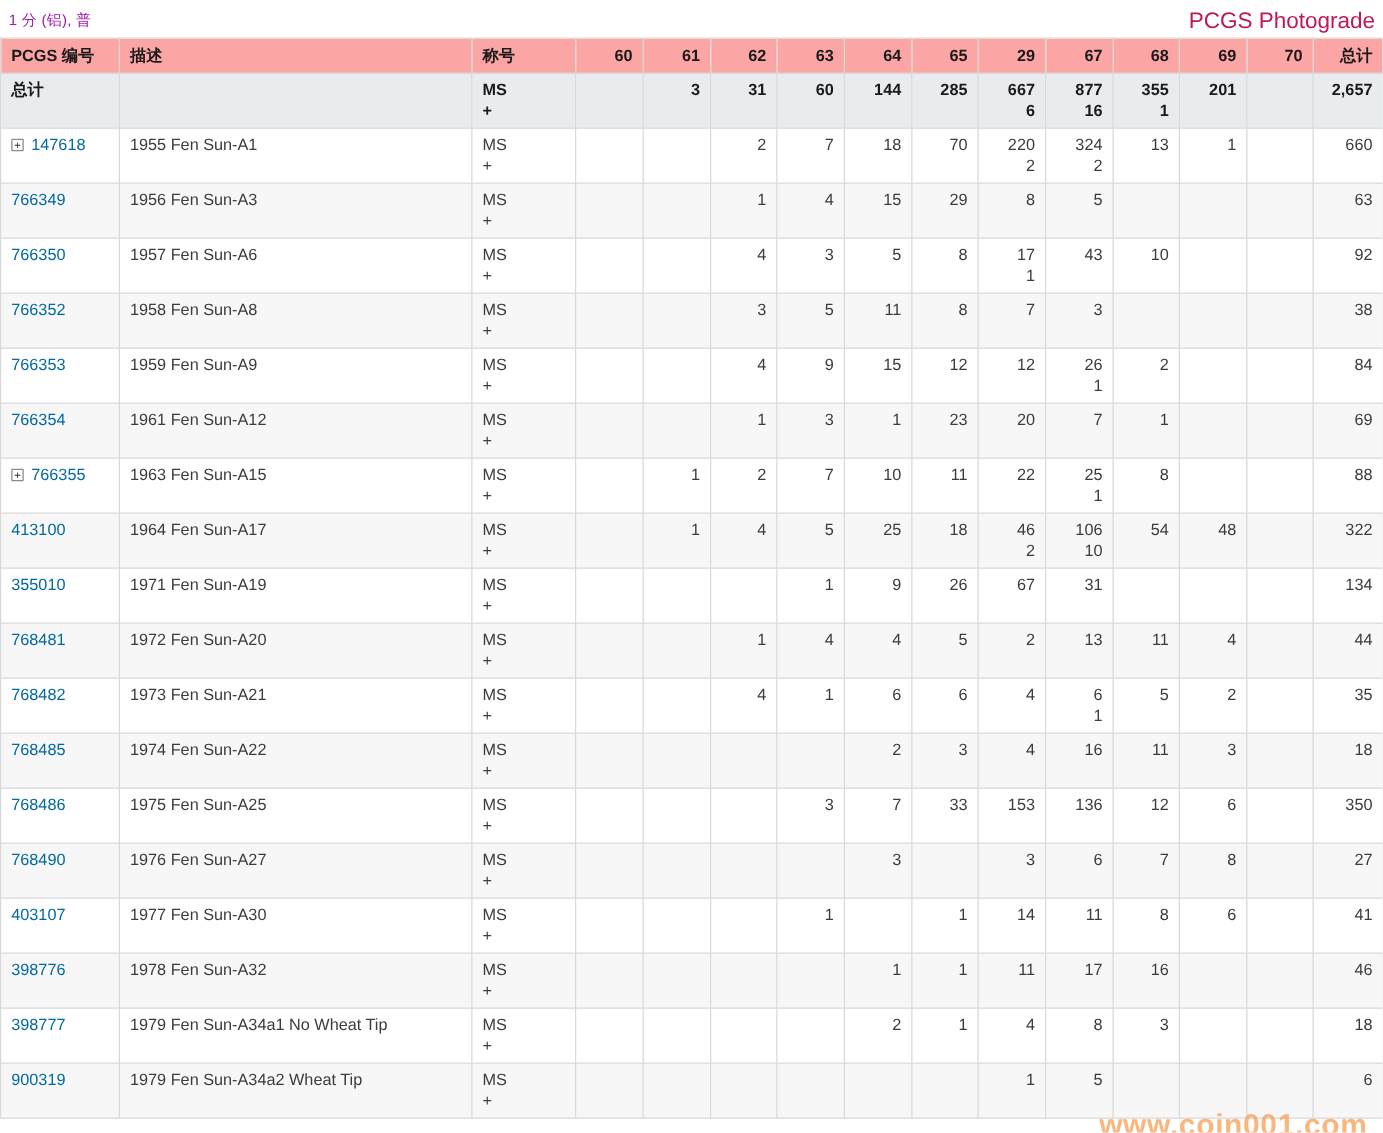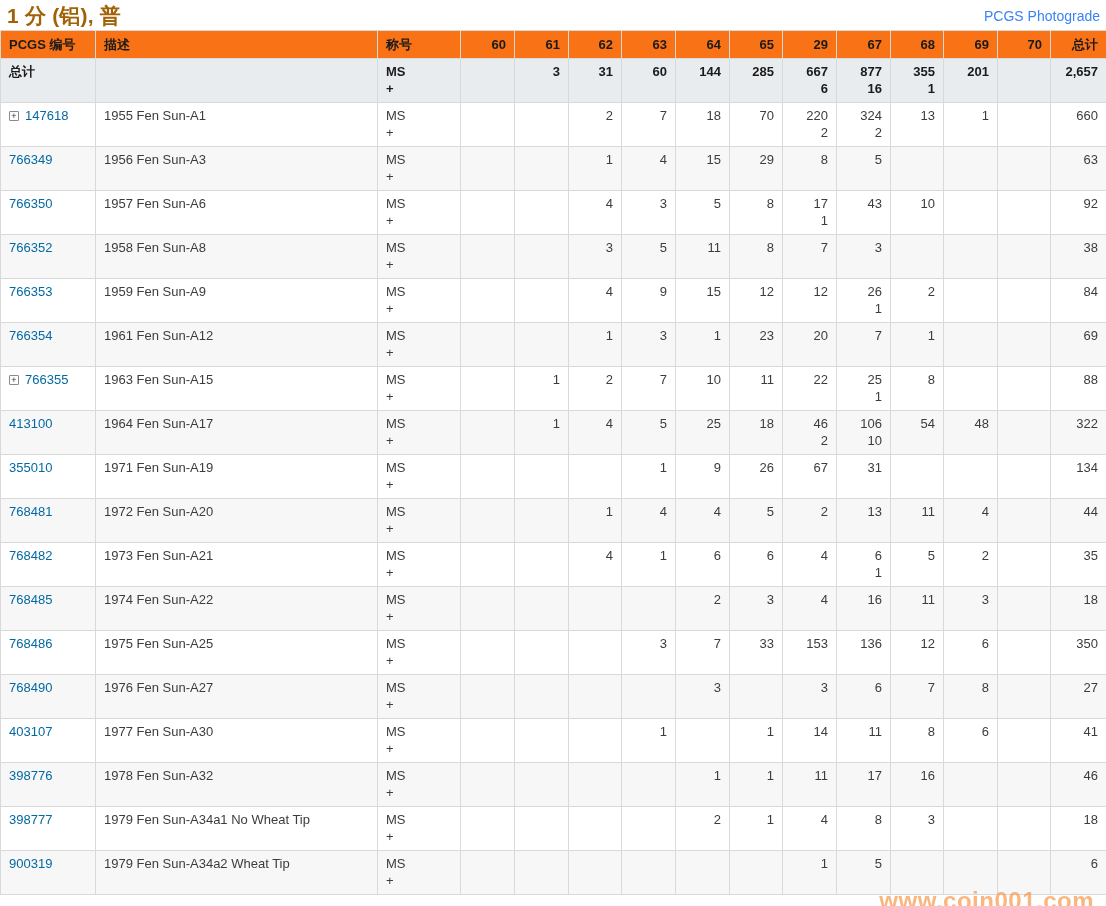--- a/index.html
+++ b/index.html
@@ -11,28 +11,28 @@
     position: relative;
   }
   .topbar {
     height: 30px;
     display: flex;
     align-items: center;
     justify-content: space-between;
     padding: 2px 6px 0 7px;
   }
   .page-title {
-    font-size: 21px;
-    font-weight: bold;
-    color: #a16207;
+    font-size: 12px;
+    font-weight: normal;
+    color: #a21caf;
     letter-spacing: 0.2px;
   }
   .photograde-link {
-    font-size: 14px;
-    color: #3b82f6;
+    font-size: 18px;
+    color: #be185d;
     text-decoration: none;
     cursor: pointer;
   }
   table.pop-table {
     width: 1106px;
     border-collapse: collapse;
     table-layout: fixed;
     font-size: 13px;
     color: #3c3c3c;
   }
@@ -41,21 +41,21 @@
     vertical-align: top;
     padding: 4px 8px;
     line-height: 17px;
   }
   .pop-table thead th {
     font-weight: bold;
     color: #1a1a1a;
     text-align: right;
     height: 28px;
     padding-top: 5px;
-    background: #f97316;
+    background: #fca5a5;
     white-space: nowrap;
   }
   .pop-table thead th.al { text-align: left; }
   .num { text-align: right; white-space: nowrap; }
   .pop-table td { height: 44px; }
   tbody.totals td {
     background: #e9ecef;
     font-weight: bold;
     color: #1a1a1a;
   }

